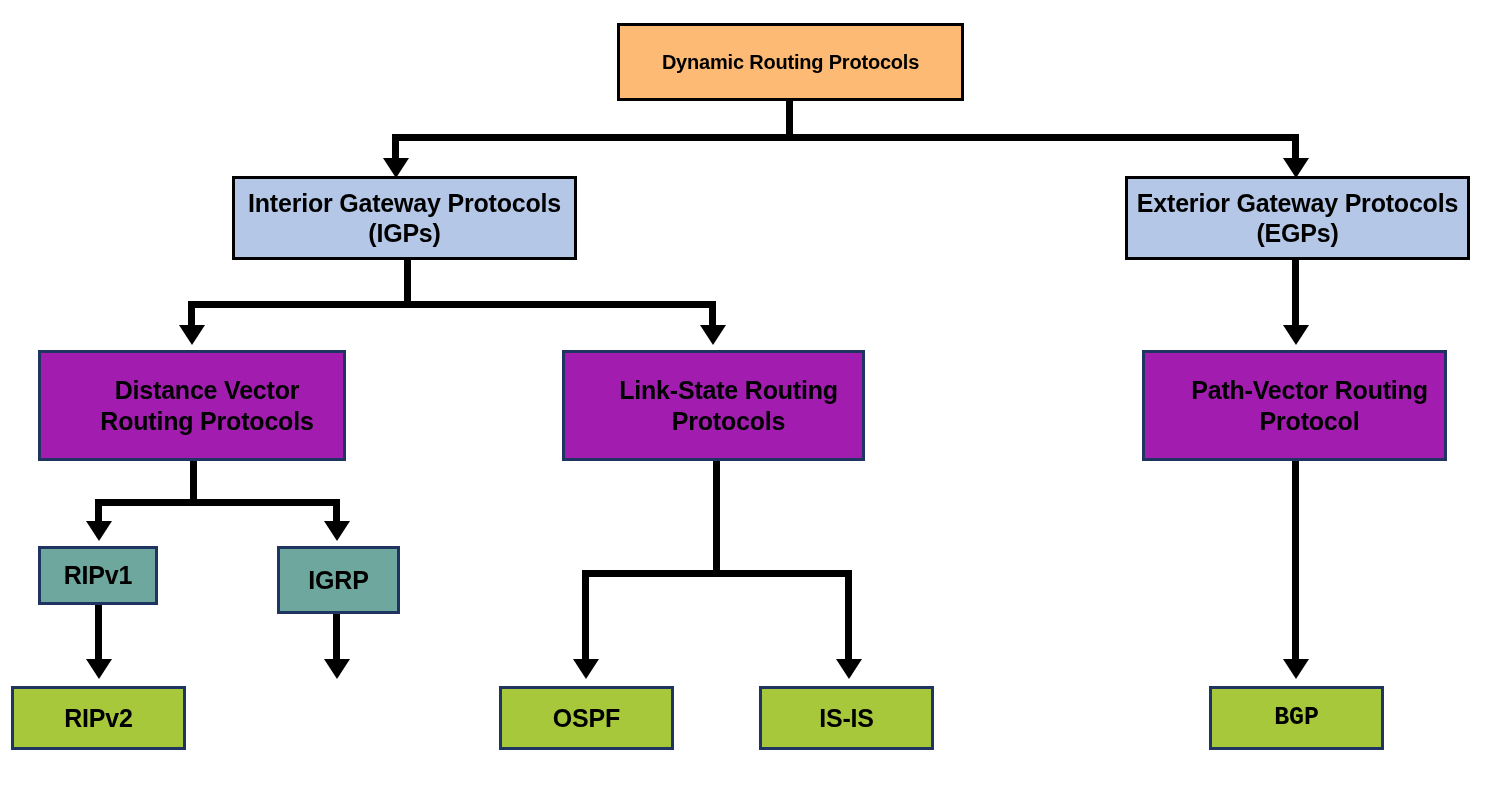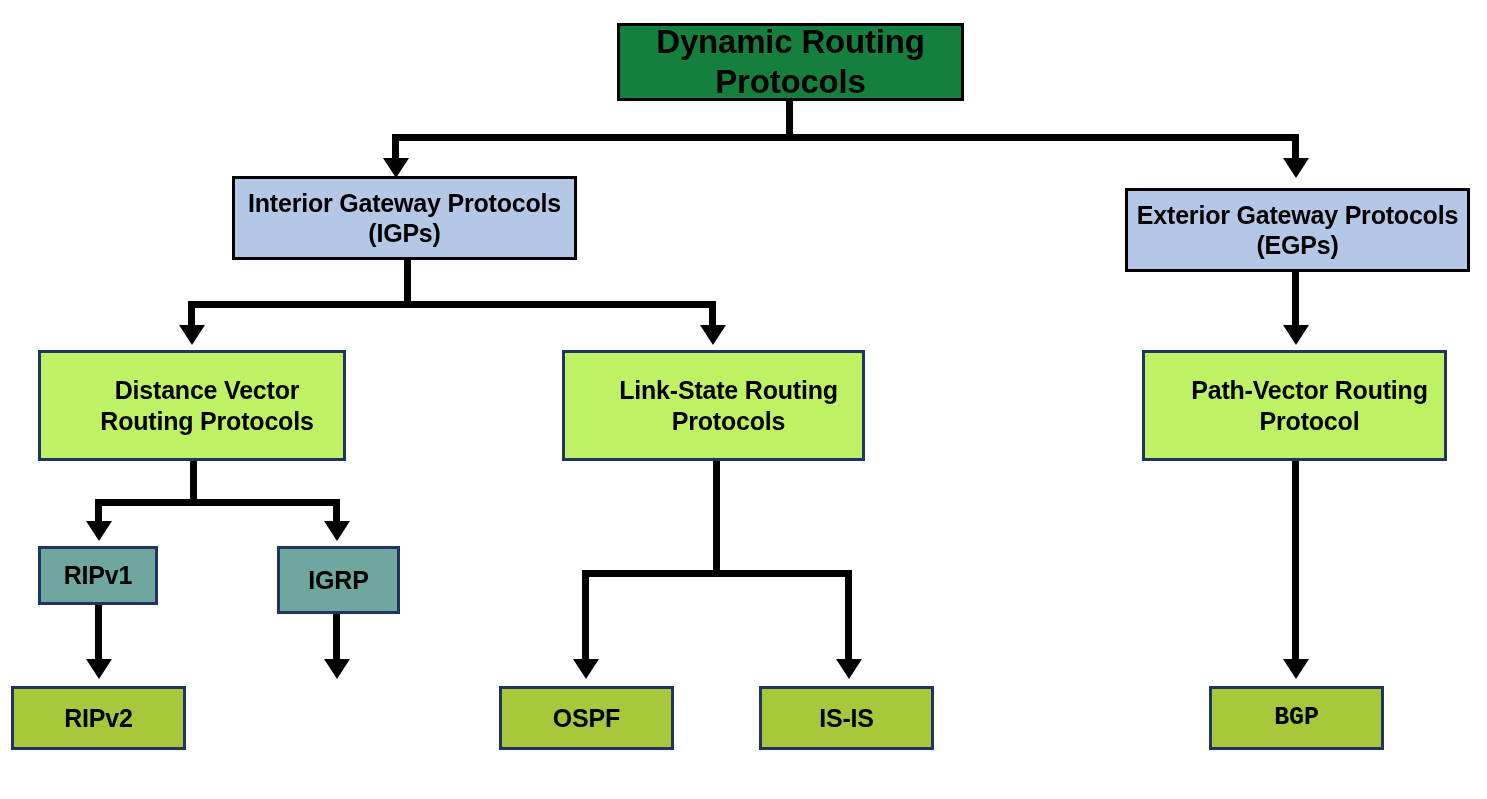--- a/index.html
+++ b/index.html
@@ -26,31 +26,31 @@
     text-align: center;
     font-weight: bold;
     color: #000000;
     line-height: 1.22;
     letter-spacing: -0.2px;
     z-index: 3;
     padding: 2px 6px;
   }
   
   .lvl-root {
-    background: #15803d;
+    background: #fdba74;
     border: 3px solid #000000;
-    font-size: 33px;
+    font-size: 20px;
   }
   .lvl-gateway {
     background: #b5c7e7;
     border: 3px solid #000000;
     font-size: 25px;
   }
   .lvl-family {
-    background: #bef264;
+    background: #a21caf;
     border: 3px solid #1f3460;
     font-size: 25px;
     padding-left: 36px;
   }
   .lvl-legacy {
     background: #6da79d;
     border: 3px solid #1f3460;
     font-size: 25px;
   }
   .lvl-modern {
@@ -124,21 +124,21 @@
   <div class="vline" style="left:95px; top:605px; height:57px;"></div>
   <div class="arrow" style="left:86px; top:659px;"></div>
 
   <div class="vline" style="left:333px; top:605px; height:57px;"></div>
   <div class="arrow" style="left:324px; top:659px;"></div>
 
   <div class="node lvl-root" style="left:617px; top:23px; width:347px; height:78px;">Dynamic Routing Protocols</div>
 
   <div class="node lvl-gateway" style="left:232px; top:176px; width:345px; height:84px;">Interior Gateway Protocols (IGPs)</div>
 
-  <div class="node lvl-gateway" style="left:1125px; top:176px; width:345px; height:84px;margin-top:12px;">Exterior Gateway Protocols (EGPs)</div>
+  <div class="node lvl-gateway" style="left:1125px; top:176px; width:345px; height:84px;">Exterior Gateway Protocols (EGPs)</div>
 
   <div class="node lvl-family" style="left:38px; top:350px; width:308px; height:111px;">Distance Vector Routing Protocols</div>
 
   <div class="node lvl-family" style="left:562px; top:350px; width:303px; height:111px;">Link-State Routing Protocols</div>
 
   <div class="node lvl-family" style="left:1142px; top:350px; width:305px; height:111px;">Path-Vector Routing Protocol</div>
 
   <div class="node lvl-legacy" style="left:38px; top:546px; width:120px; height:59px;">RIPv1</div>
 
   <div class="node lvl-legacy" style="left:277px; top:546px; width:123px; height:68px;">IGRP</div>

